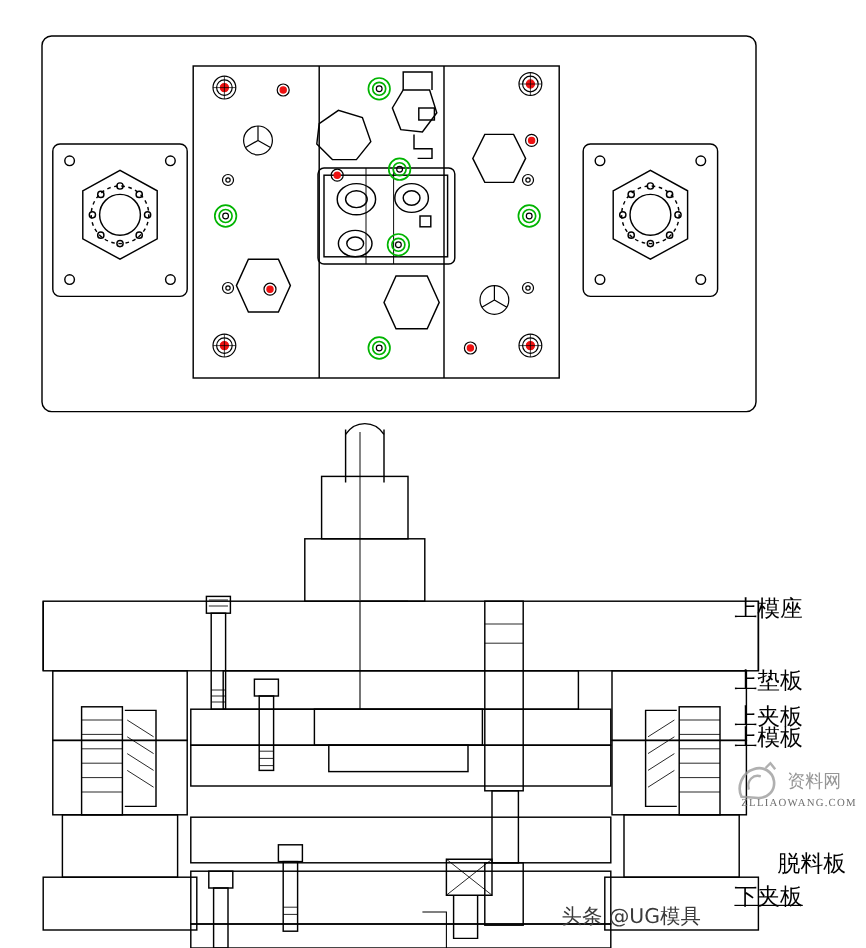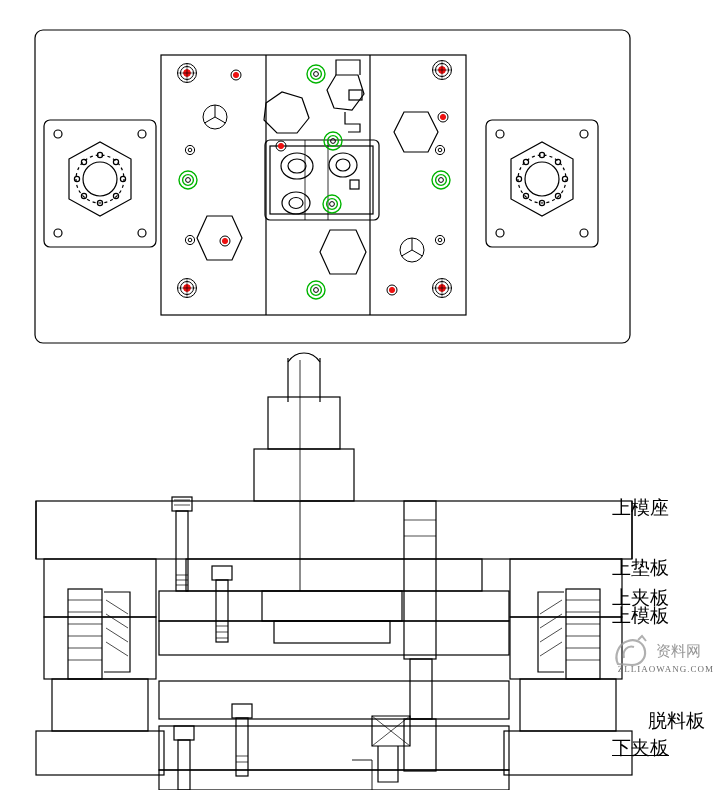--- a/index.html
+++ b/index.html
@@ -250,20 +250,21 @@
     </g>
   </svg>
 
   <div class="plate-label" style="left:612px; top:498px;">上模座</div>
   <div class="plate-label" style="left:612px; top:558px;">上垫板</div>
   <div class="plate-label" style="left:612px; top:588px;">上夹板</div>
   <div class="plate-label" style="left:612px; top:606px;">上模板</div>
   <div class="plate-label" style="left:648px; top:678px;margin-top:33px;">脱料板</div>
   <div class="plate-label" style="left:612px; top:738px;text-decoration:underline;">下夹板</div>
 
+  <div class="watermark" style="left:468px; top:752px;">头条 @UG模具</div>
 
   <svg class="wm-badge" viewBox="0 0 104 38">
     <g opacity="0.85">
       <path d="M6,30 C2,22 6,10 16,7 C24,4 32,9 33,17 C34,25 28,31 20,31 L6,30 Z" fill="none" stroke="#9a9a9a" stroke-width="2.2"></path>
       <path d="M12,24 C10,16 16,11 22,13" fill="none" stroke="#9a9a9a" stroke-width="2"></path>
       <path d="M26,6 L30,2 L34,7" fill="none" stroke="#9a9a9a" stroke-width="2"></path>
     </g>
     <text x="44" y="22" font-family="DejaVu Sans, sans-serif" font-size="15" fill="#8e8e8e">资料网</text>
   </svg>
   <div class="wm-sub">ZLLIAOWANG.COM</div>

